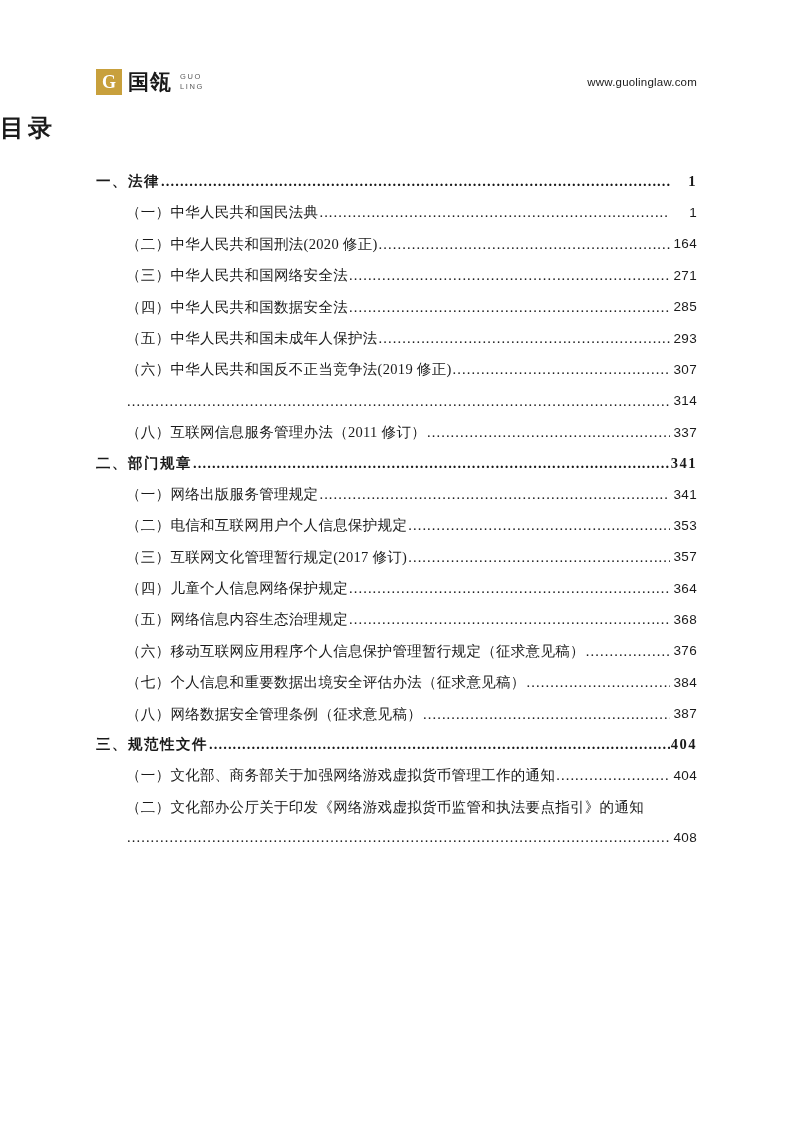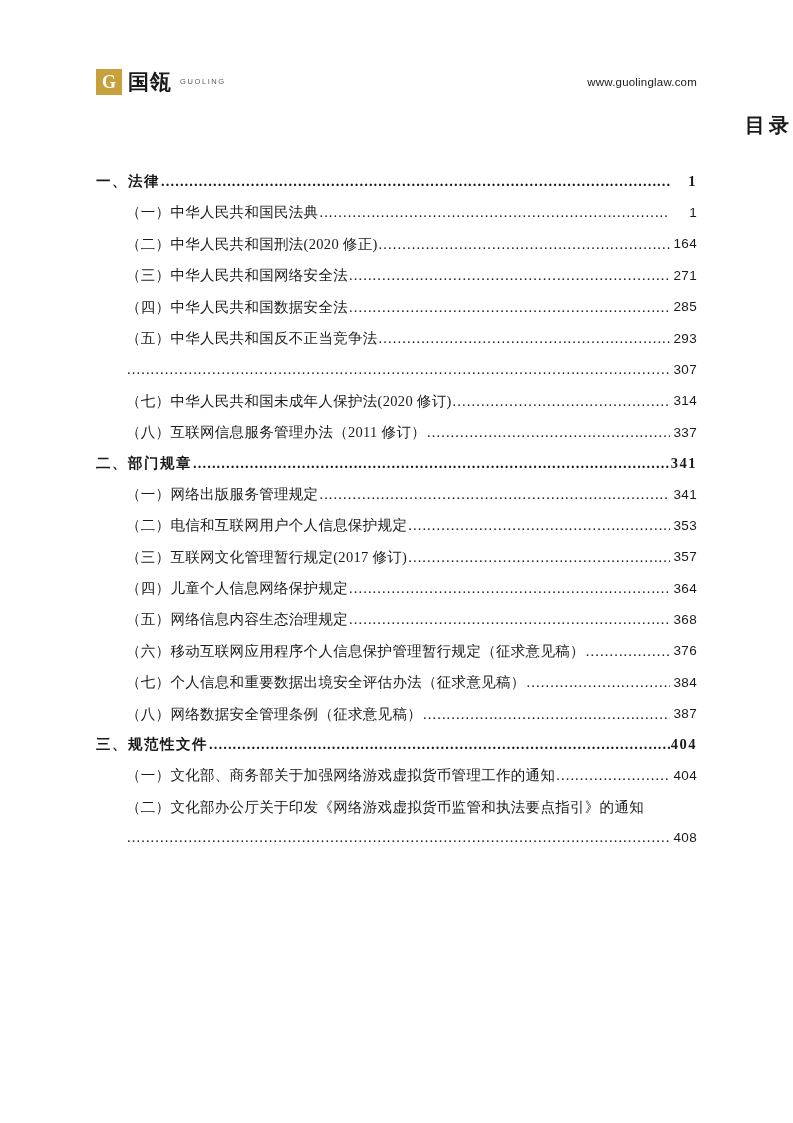--- a/index.html
+++ b/index.html
@@ -47,44 +47,44 @@
   }
   .logo-cn {
     font-family: Liberation Serif, serif;
     font-size: 21px;
     font-weight: bold;
     color: #1a1a1a;
     letter-spacing: 1px;
   }
   .logo-en {
     display: flex;
-    flex-direction: row;
+    flex-direction: column;
     justify-content: center;
     font-family: "Liberation Sans", sans-serif;
     font-size: 7.5px;
     color: #5a5a5a;
     letter-spacing: 1.6px;
     line-height: 1.35;
     padding-left: 2px;
   }
   .site-url {
     font-family: "Liberation Sans", sans-serif;
     font-size: 11.5px;
     color: #1a1a1a;
     letter-spacing: 0.2px;
     margin-left: 25px;
   }
   .doc-title {
     position: absolute;
     top: 112px;
     left: 0;
     right: 0;
-    text-align: right;
+    text-align: left;
     font-family: "Liberation Serif", "DejaVu Serif", serif;
-    font-size: 20px;
+    font-size: 24px;
     font-weight: bold;
     color: #1a1a1a;
     letter-spacing: 4px;
   }
   .toc {
     position: absolute;
     top: 160px;
     left: 96px;
     width: 601px;
   }
@@ -194,30 +194,30 @@
         <span class="toc-label">（三）中华人民共和国网络安全法</span>
         <span class="toc-dots">........................................................................................................................................................................................................</span>
         <span class="toc-page">271</span>
       </div>
       <div class="toc-row level2">
         <span class="toc-label">（四）中华人民共和国数据安全法</span>
         <span class="toc-dots">........................................................................................................................................................................................................</span>
         <span class="toc-page">285</span>
       </div>
       <div class="toc-row level2">
-        <span class="toc-label">（五）中华人民共和国反不正当竞争法</span>
+        <span class="toc-label">（五）中华人民共和国未成年人保护法</span>
         <span class="toc-dots">........................................................................................................................................................................................................</span>
         <span class="toc-page">293</span>
       </div>
       <div class="toc-row level2">
+        <span class="toc-label">（六）中华人民共和国反不正当竞争法(2019 修正)</span>
         <span class="toc-dots">........................................................................................................................................................................................................</span>
         <span class="toc-page">307</span>
       </div>
       <div class="toc-row level2">
-        <span class="toc-label">（七）中华人民共和国未成年人保护法(2020 修订)</span>
         <span class="toc-dots">........................................................................................................................................................................................................</span>
         <span class="toc-page">314</span>
       </div>
       <div class="toc-row level2">
         <span class="toc-label">（八）互联网信息服务管理办法（2011 修订）</span>
         <span class="toc-dots">........................................................................................................................................................................................................</span>
         <span class="toc-page">337</span>
       </div>
       <div class="toc-row level1">
         <span class="toc-label">二、部门规章</span>

